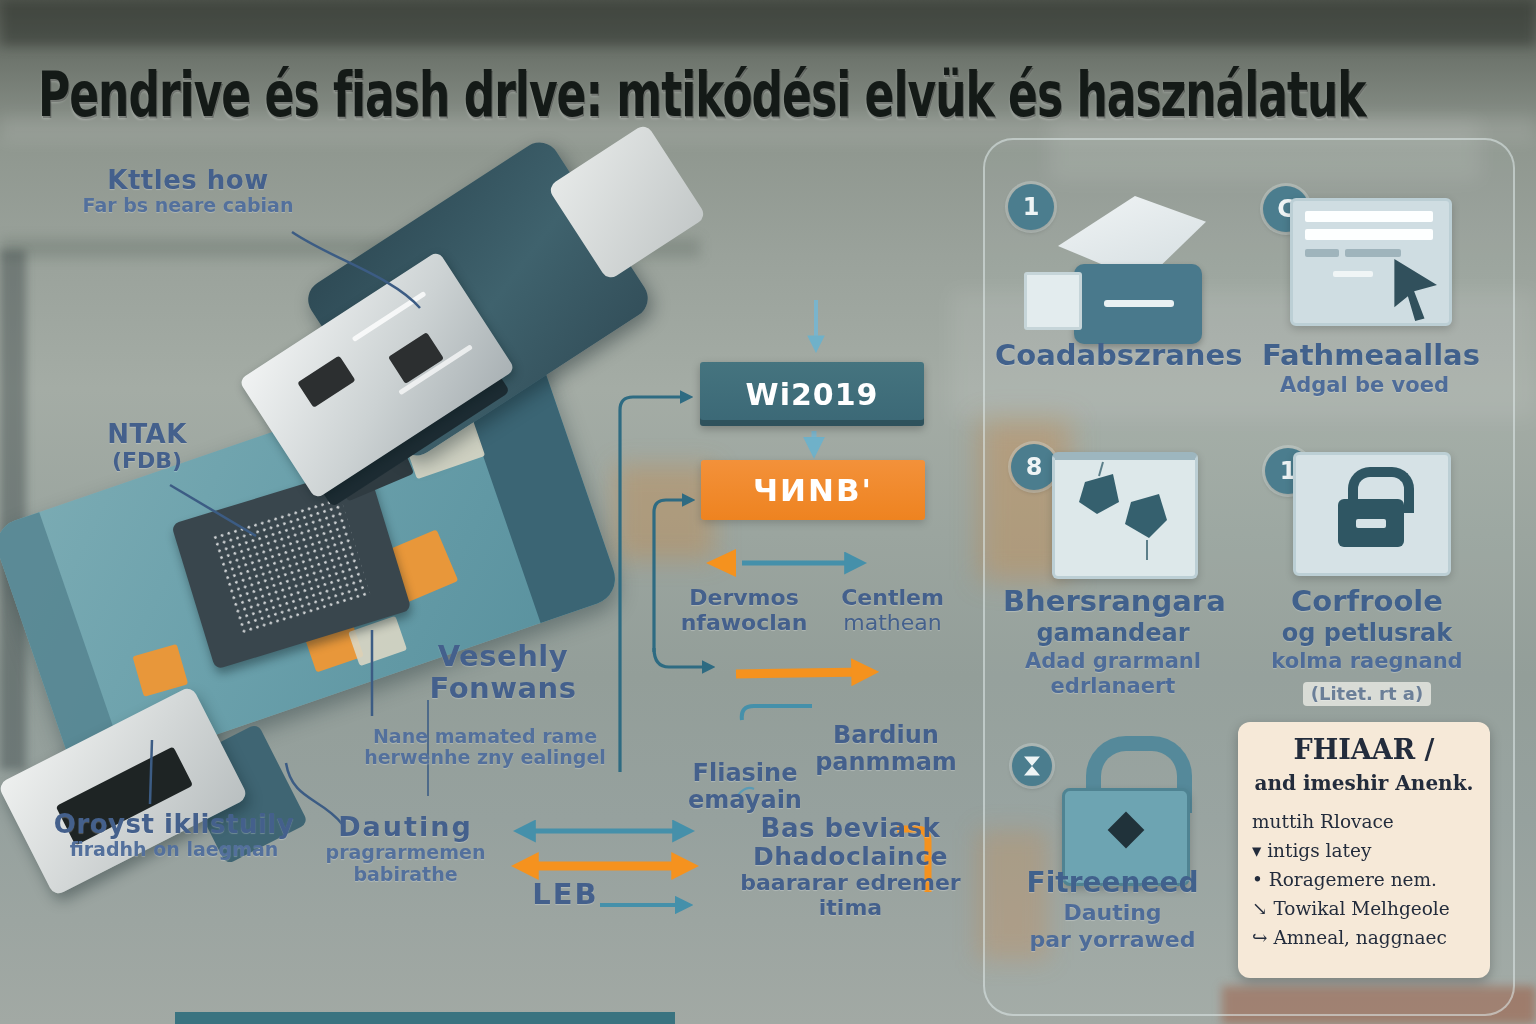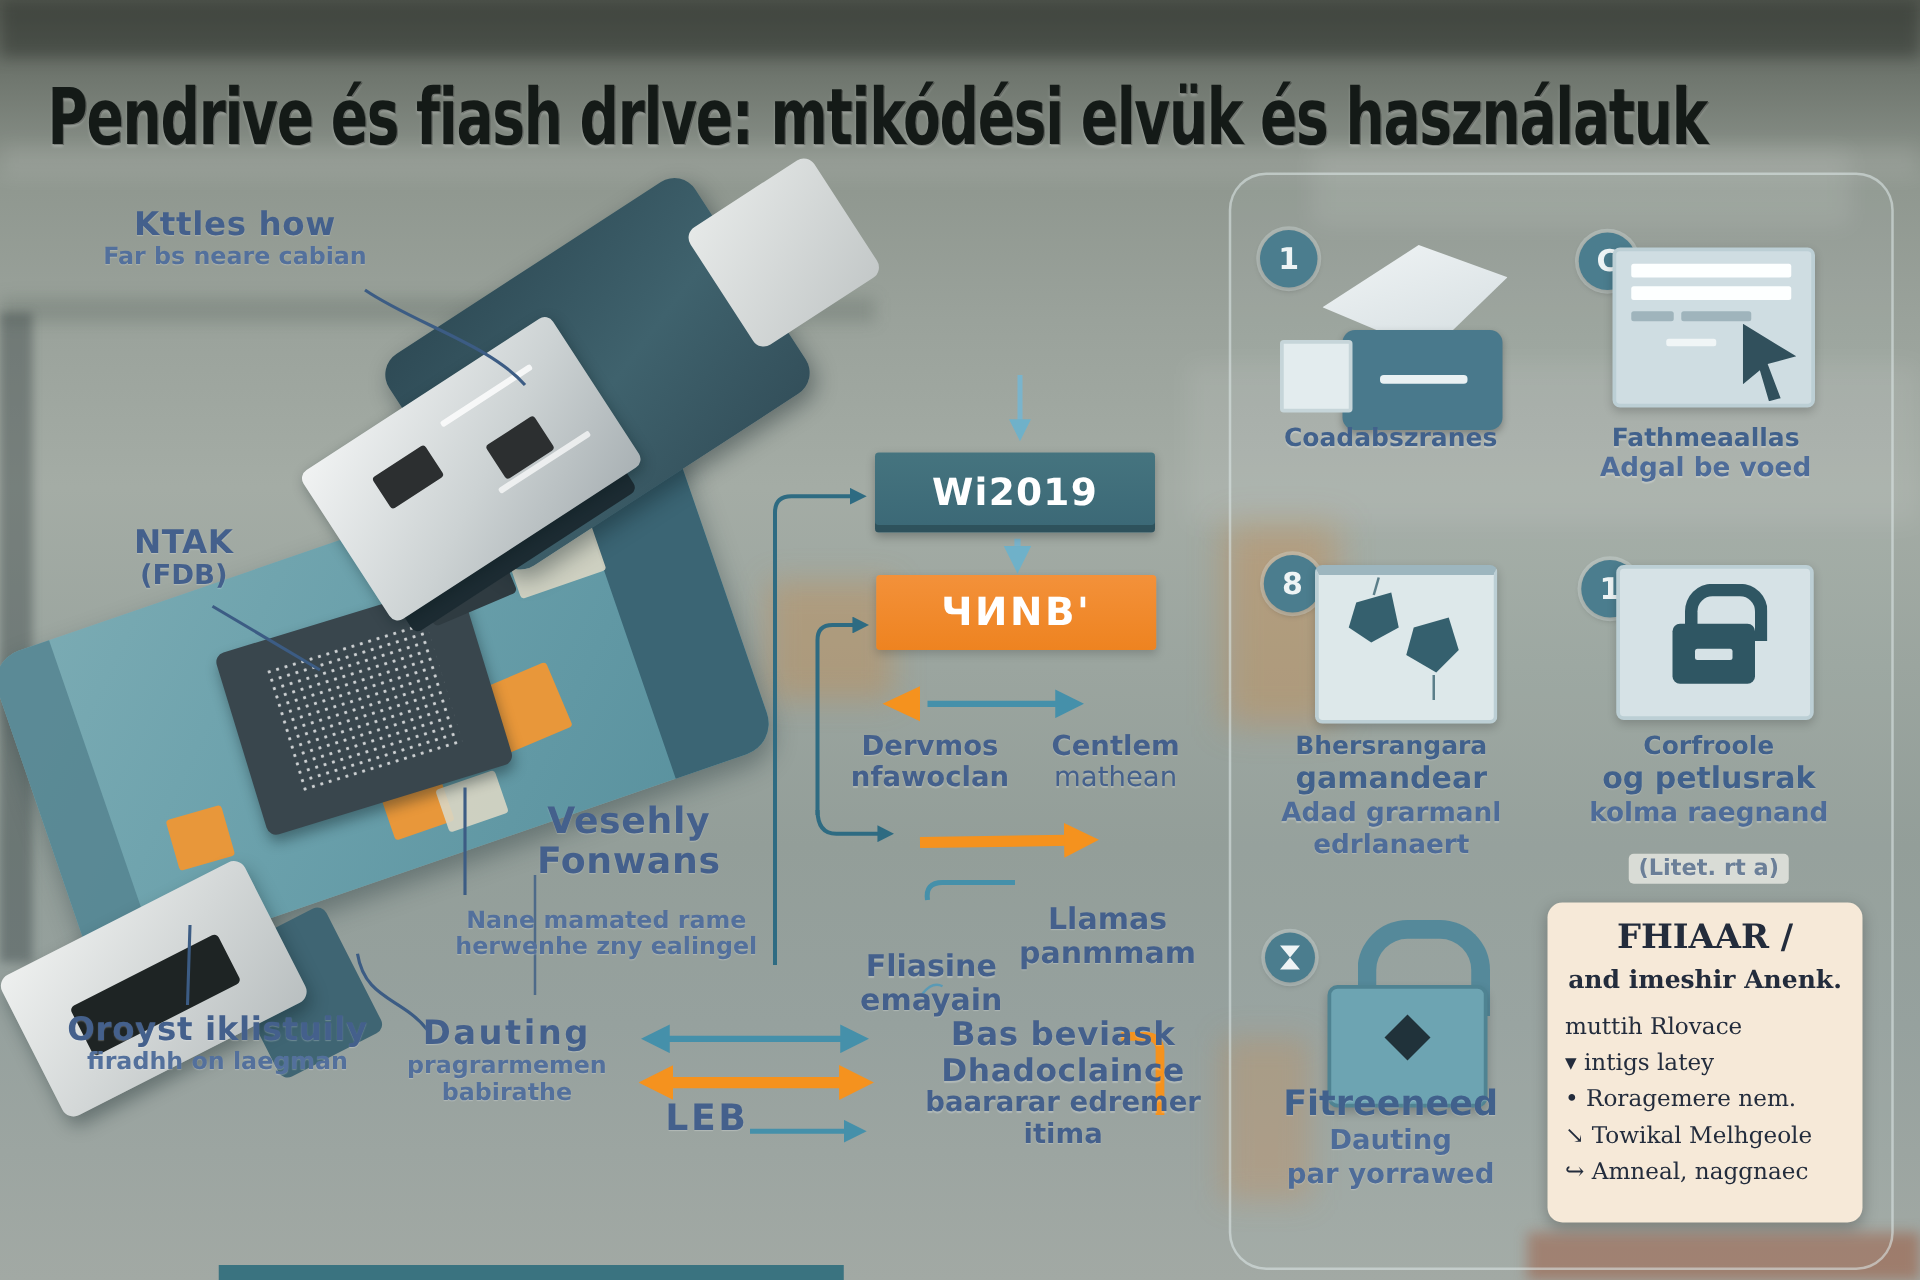--- a/index.html
+++ b/index.html
@@ -39,21 +39,21 @@
   svg.overlay{position:absolute;left:0;top:0;pointer-events:none;}
 
   
   .panel{position:absolute;left:983px;top:138px;width:528px;height:874px;
          border:2px solid rgba(222,233,233,.55);border-radius:30px;background:rgba(200,214,216,.06);}
   .badge{position:absolute;width:46px;height:46px;border-radius:50%;background:#4b7d8e;color:#eef4f5;
          display:flex;align-items:center;justify-content:center;font-weight:700;font-size:24px;
          box-shadow:0 0 0 3px rgba(230,240,240,.30),0 2px 5px rgba(0,0,0,.25);}
   .plabel{position:absolute;text-align:center;color:#41618c;font-weight:700;line-height:1.22;
           text-shadow:0 1px 1px rgba(255,255,255,.25);}
-  .plabel .b1{font-size:20px;}
+  .plabel .b1{font-size:29px;}
   .plabel .b2{font-size:24px;}
   .plabel .b3{font-size:21px;font-weight:600;color:#4e6c99;}
   .pill{display:inline-block;background:rgba(242,242,236,.72);border-radius:4px;padding:1px 8px;
         color:#6b7f98;font-size:18px;font-weight:600;}
 
   
   .icard{position:absolute;background:#d6e2e6;border:3px solid #bccfd5;border-radius:6px;box-shadow:0 3px 8px rgba(0,0,0,.18);}
   .fd-flap{position:absolute;background:linear-gradient(160deg,#f0f4f5,#d4dde0);
            clip-path:polygon(0 58%,52% 0,100% 30%,58% 100%);}
   .fd-body{position:absolute;background:#49798c;border-radius:10px;box-shadow:0 3px 6px rgba(0,0,0,.25);}
@@ -234,21 +234,21 @@
   </div>
   <div class="hl" style="left:820px;top:586px;width:145px;">
     <div class="med" style="font-weight:700;">Centlem</div>
     <div class="med" style="font-weight:400;">mathean</div>
   </div>
   <div class="hl" style="left:666px;top:746px;width:158px;margin-top:14px;">
     <div class="med" style="font-weight:700;font-size:24px;">Fliasine</div>
     <div class="med" style="font-weight:700;font-size:24px;">emayain</div>
   </div>
   <div class="hl" style="left:810px;top:722px;width:152px;">
-    <div class="med" style="font-weight:700;font-size:24px;">Llamas</div>
+    <div class="med" style="font-weight:700;font-size:24px;">Bardiun</div>
     <div class="med" style="font-weight:700;font-size:24px;">panmmam</div>
   </div>
 
   <div class="hl" style="left:723px;top:814px;width:255px;">
     <div class="big" style="font-size:26px;">Bas beviask</div>
     <div class="big" style="font-size:25px;">Dhadoclaince</div>
     <div class="med" style="font-weight:700;">baararar edremer</div>
     <div class="med" style="font-weight:700;">itima</div>
   </div>
   <div class="hl" style="left:518px;top:878px;width:95px;">
@@ -303,21 +303,21 @@
   <div class="icard" style="left:1293px;top:452px;width:152px;height:118px;">
     <div class="lockS-shackle" style="left:52px;top:12px;width:46px;height:36px;"></div>
     <div class="lockS-body" style="left:42px;top:44px;width:66px;height:48px;">
       <div class="lockS-slot" style="left:18px;top:20px;width:30px;height:9px;"></div>
     </div>
   </div>
   <div class="plabel" style="left:1262px;top:584px;width:210px;">
     <div class="b1">Corfroole</div>
     <div class="b2">og petlusrak</div>
     <div class="b3">kolma raegnand</div>
-    <div style="margin-top:20px;"><span class="pill">(Litet. rt a)</span></div>
+    <div style="margin-top:8px;"><span class="pill">(Litet. rt a)</span></div>
   </div>
 
   <div class="badge" style="left:1012px;top:746px;width:40px;height:40px;">
     <svg width="16" height="20" viewBox="0 0 10 12">
       <polygon points="0,0 10,0 5,6 10,12 0,12 5,6" fill="#eef4f5"></polygon>
     </svg>
   </div>
   <div style="position:absolute;left:1062px;top:736px;width:126px;height:146px;">
     <div class="lockB-shackle" style="left:24px;top:0;width:76px;height:62px;"></div>
     <div class="lockB-body" style="left:0;top:52px;width:122px;height:92px;">

